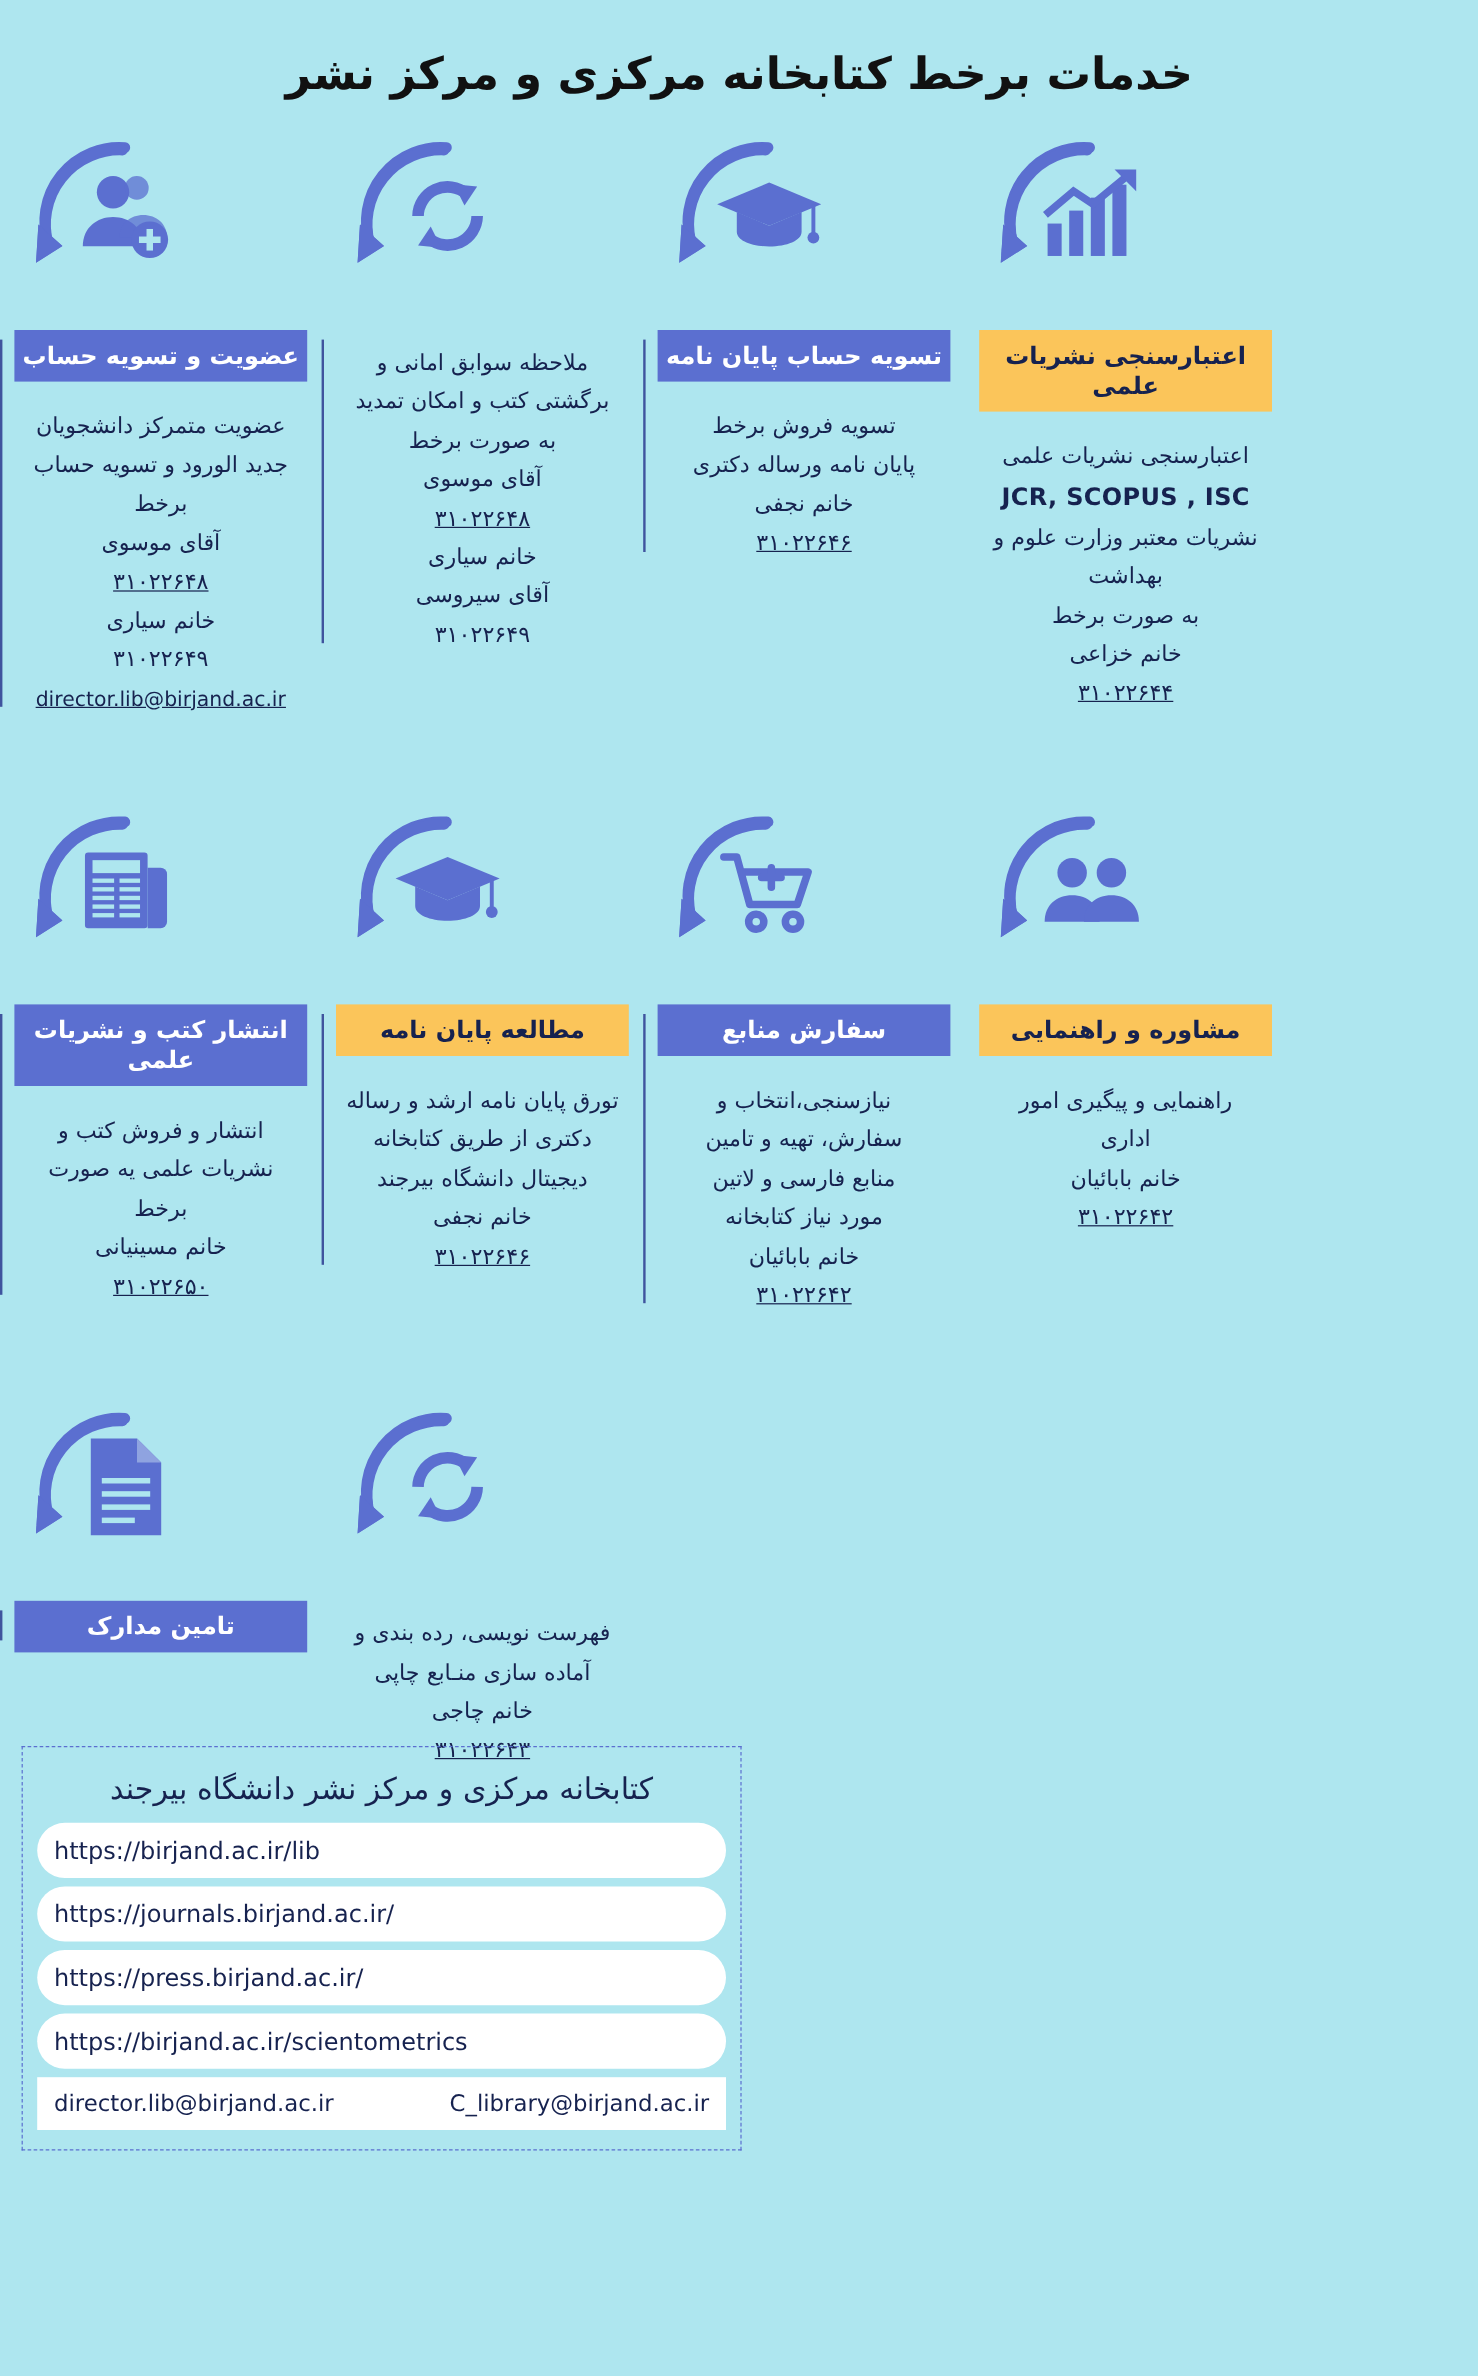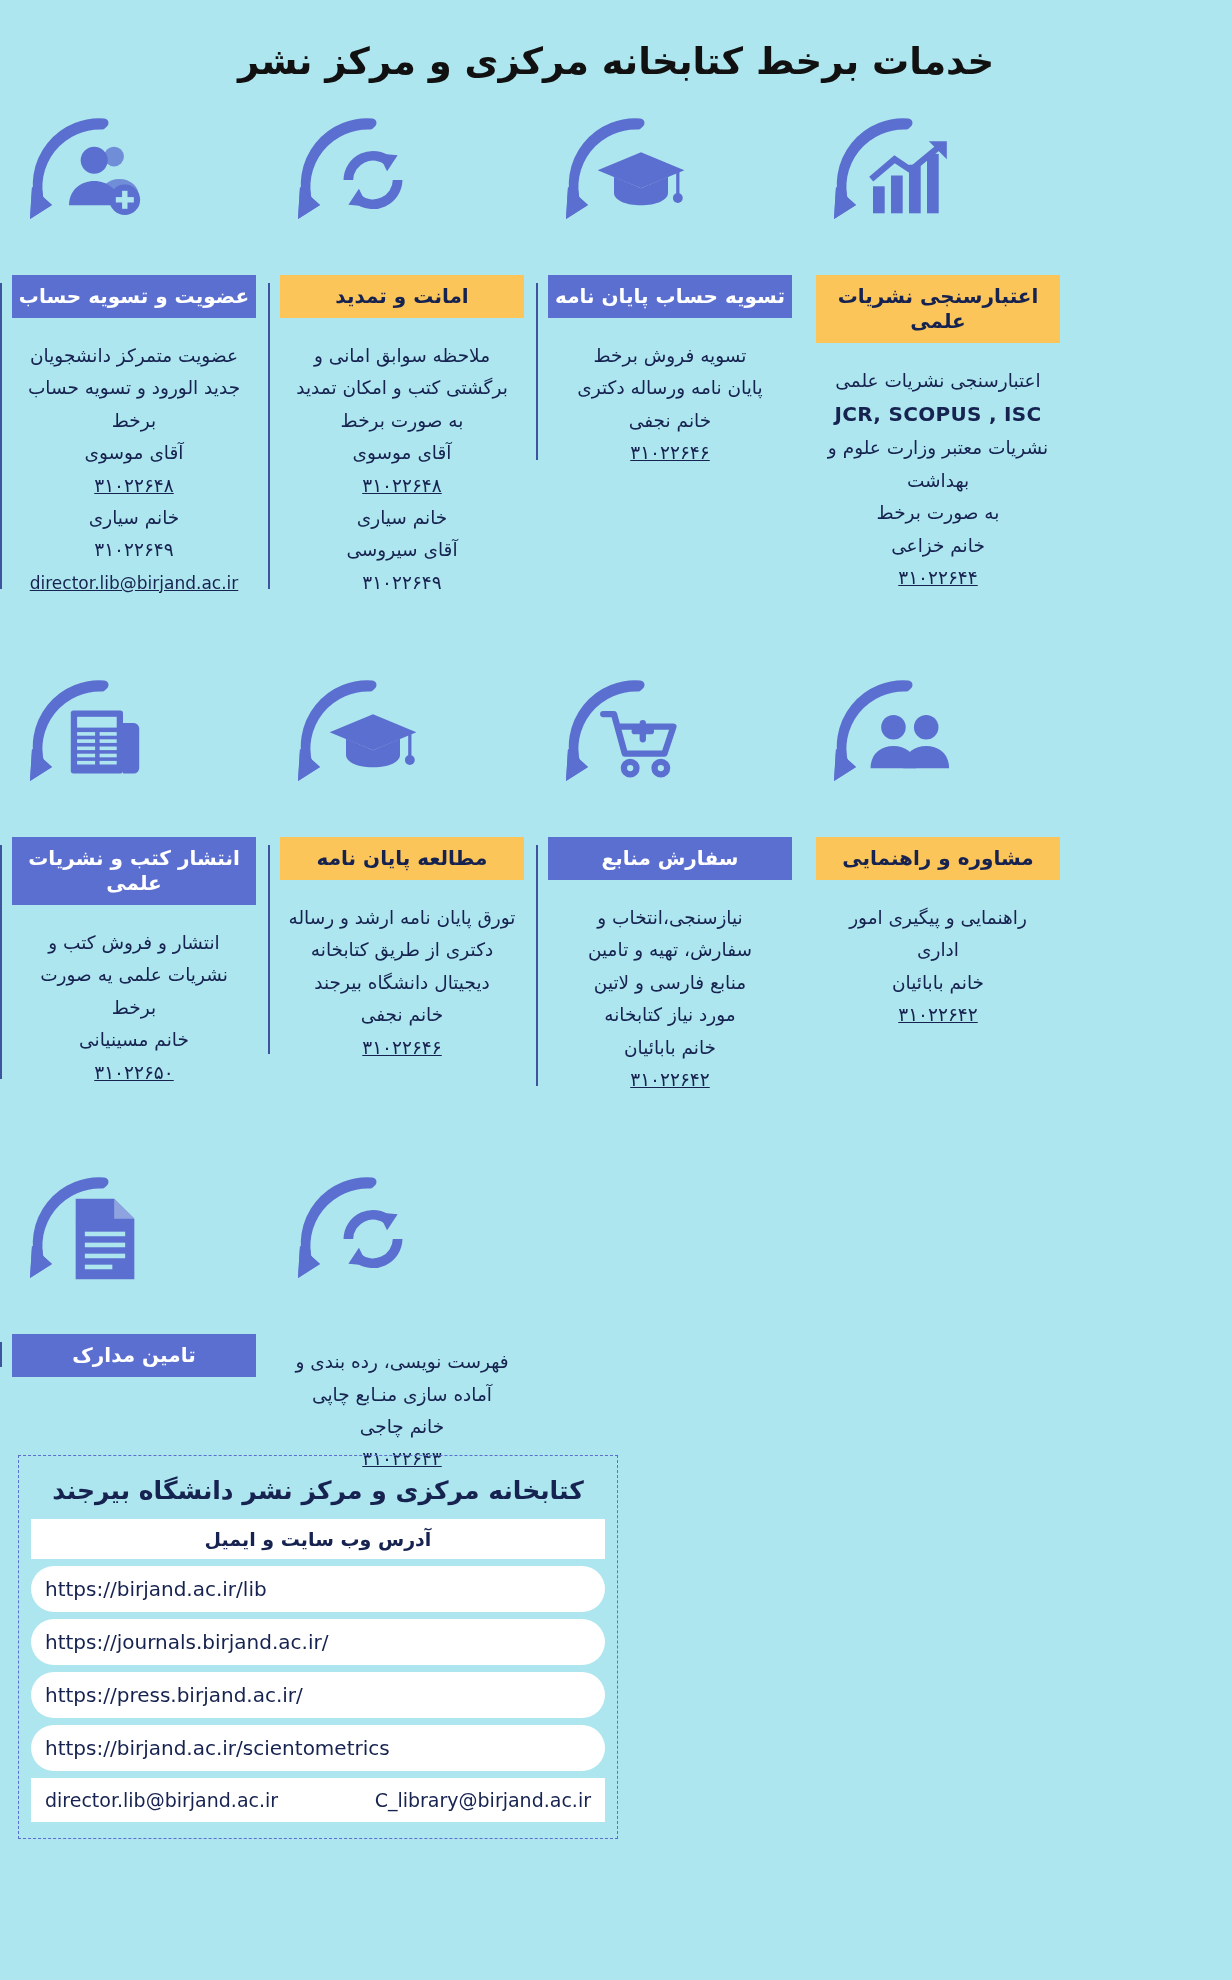--- a/index.html
+++ b/index.html
@@ -97,21 +97,21 @@
     right:0;left:auto;
     width:600px;
     border:1px dashed #5b6fd0;
     box-sizing:border-box;
     padding:10px 12px 16px 12px;
     background:transparent;
   }
   .info-title{
     text-align:center;
     font-size:25px;
-    font-weight:bold;
+    font-weight:normal;
     color:#16224f;
     padding:10px 0 14px 0;
   }
   .info-sub{
     background:#ffffff;
     text-align:center;
     font-size:19px;
     font-weight:bold;
     color:#16224f;
     padding:9px 0;
@@ -193,21 +193,20 @@
         <path d="M22 50a28 28 0 0 1 46-21"></path>
         <path d="M78 50a28 28 0 0 1-46 21"></path>
         </g>
         <g fill="#5b6fd0">
           <polygon points="56,20 78,22 66,40"></polygon>
           <polygon points="44,80 22,78 34,60"></polygon>
         </g>
             </svg>
           </div>
         </div>
-        <div class="label yellow">امانت و تمدید</div>
         <div class="body">
           <div><span>ملاحظه سوابق امانی و</span></div>
           <div><span>برگشتی کتب و امکان تمدید</span></div>
           <div><span>به صورت برخط</span></div>
           <div><span>آقای  موسوی</span></div>
           <div><span class="u">۳۱۰۲۲۶۴۸</span></div>
           <div><span>خانم سیاری</span></div>
           <div><span>آقای سیروسی</span></div>
           <div><span>۳۱۰۲۲۶۴۹</span></div>
         </div>
@@ -449,21 +448,20 @@
           <div><span>آماده سازی منـابع چاپی</span></div>
           <div><span>خانم چاجی</span></div>
           <div><span class="u">۳۱۰۲۲۶۴۳</span></div>
         </div>
       </div>
     </div>
 </div>
 
 <div class="info-panel" id="infoPanel" style="top:1455px;right:614px;">
   <div class="info-title">کتابخانه مرکزی و مرکز نشر دانشگاه بیرجند</div>
-  <div class="info-sub">آدرس وب سایت و ایمیل</div>
   <div id="infoLinks">
       <div class="info-link">https://birjand.ac.ir/lib</div>
       <div class="info-link">https://journals.birjand.ac.ir/</div>
       <div class="info-link">https://press.birjand.ac.ir/</div>
       <div class="info-link">https://birjand.ac.ir/scientometrics</div>
     </div>
   <div class="info-mails" id="infoMails">
       <span>director.lib@birjand.ac.ir</span>
       <span>C_library@birjand.ac.ir</span>
     </div>

